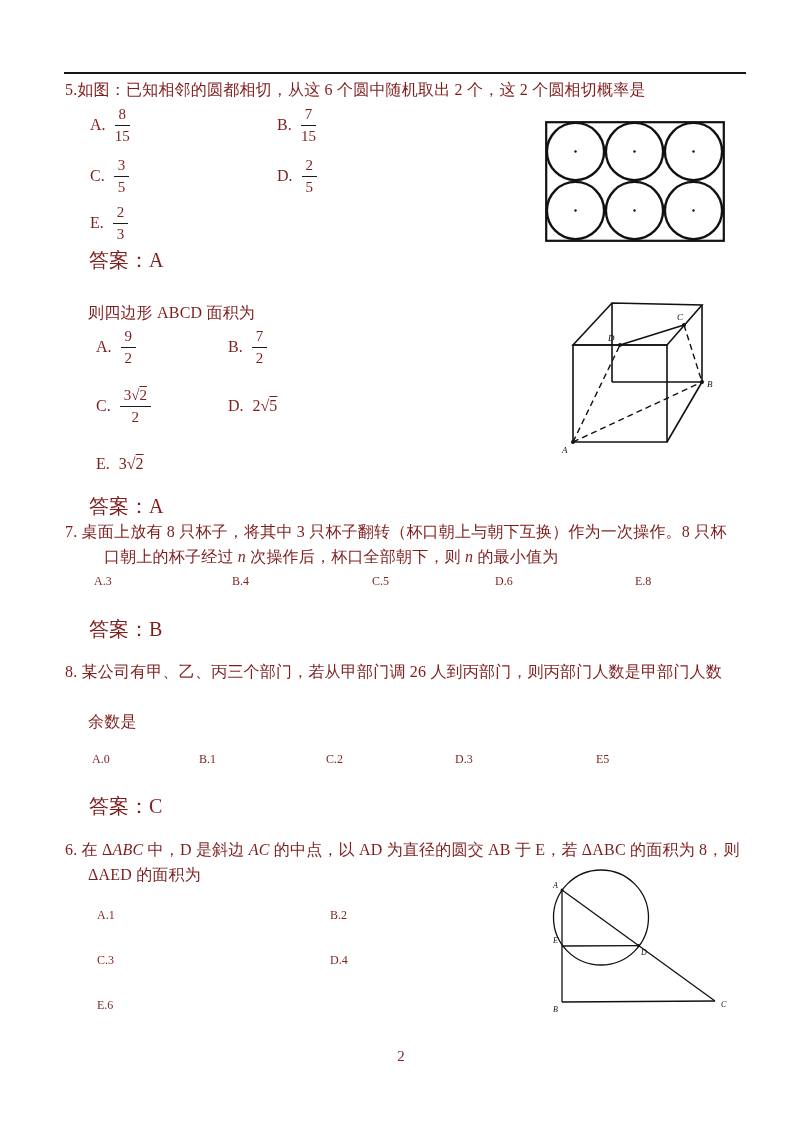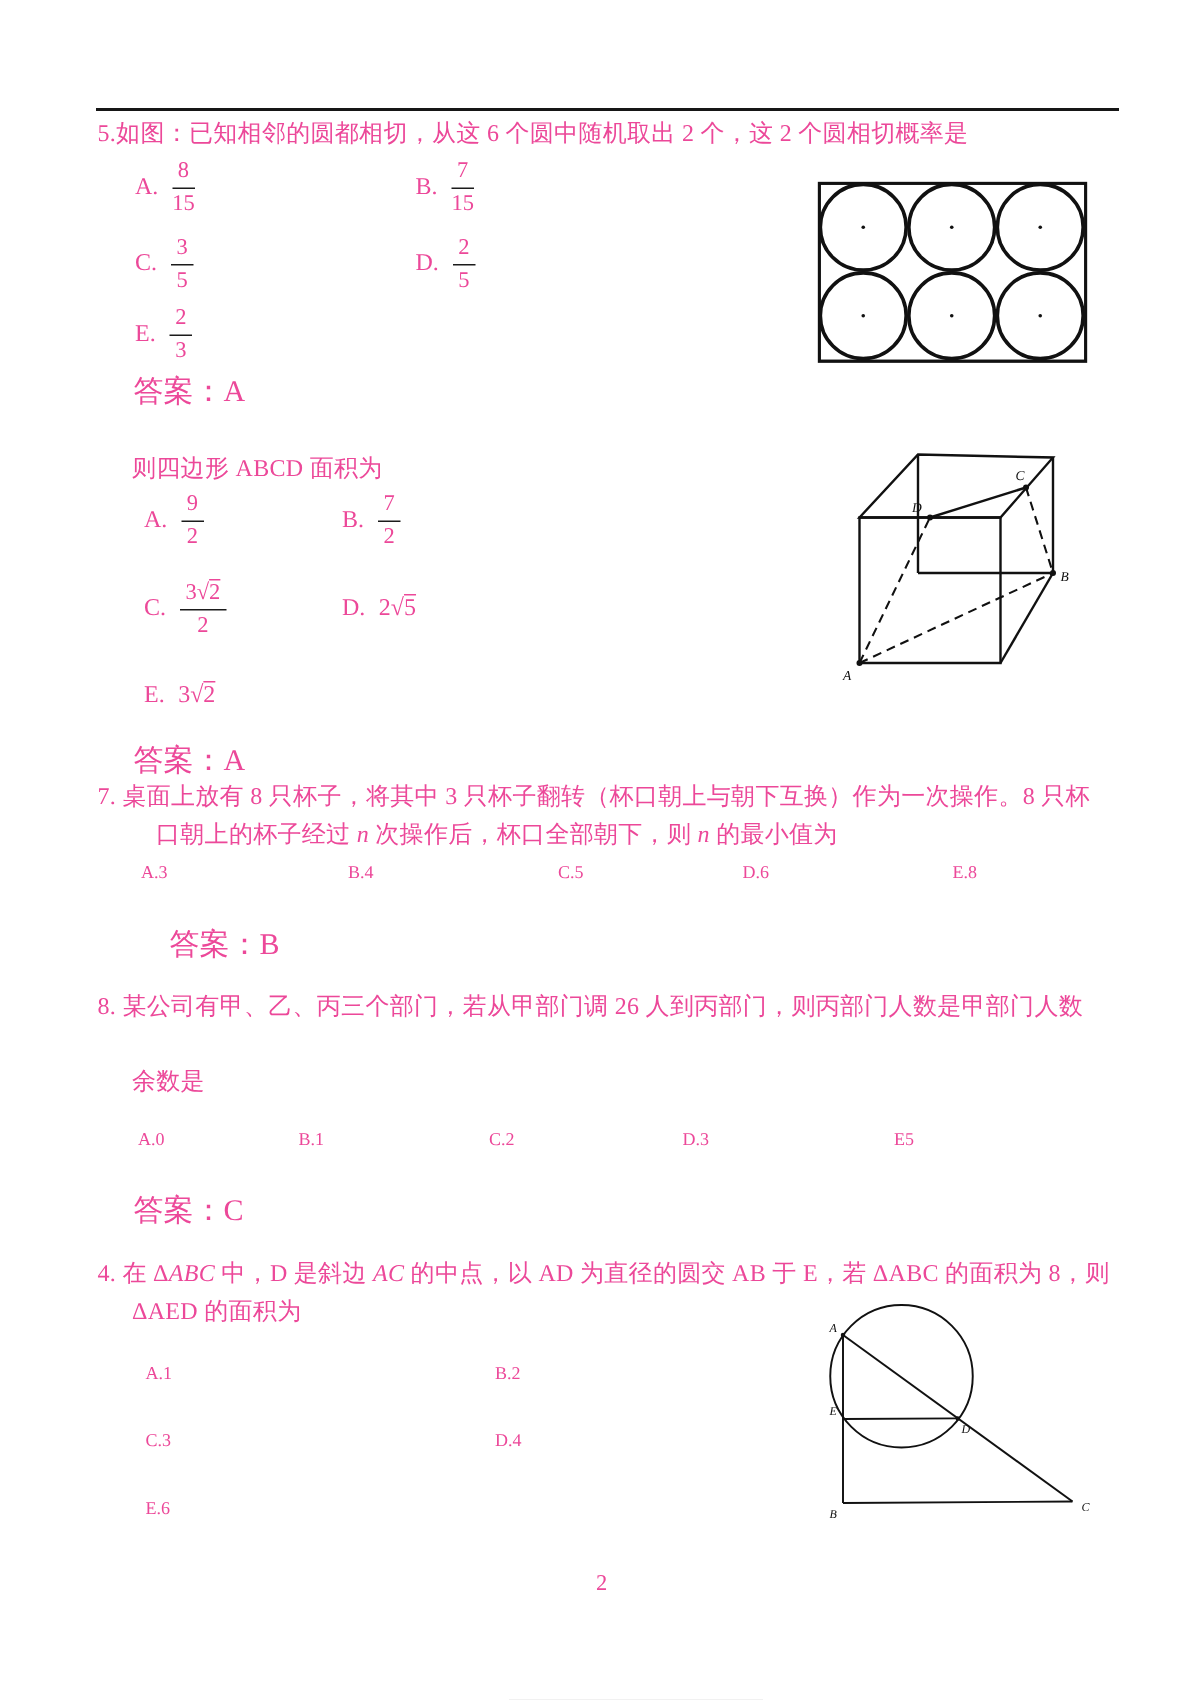--- a/index.html
+++ b/index.html
@@ -1,20 +1,20 @@
 <!DOCTYPE html>
 <html><head>
 <meta charset="utf-8">
 <style>
   html,body { margin:0; padding:0; background:#e8e8e8; }
   .page {
     position:relative; width:802px; height:1133px; margin:0 auto;
     background:#ffffff; overflow:hidden;
     font-family:"Liberation Serif","DejaVu Serif",serif;
-    color:#ec4899;
+    color:#7f1d1d;
   }
   .abs { position:absolute; white-space:nowrap; }
   .tline { font-size:16px; line-height:21px; letter-spacing:0.2px; }
   .it { font-style:italic; }
   .rule { position:absolute; background:#161616; }
   .opt { position:absolute; display:flex; align-items:center; gap:9px; font-size:16px; }
   .frac { display:inline-block; text-align:center; vertical-align:middle; font-size:15px; line-height:18px; }
   .frac .num { display:block; padding:0 4px 2px; border-bottom:1.5px solid #1b1b1b; }
   .frac .den { display:block; padding-top:1px; }
   .sqrt { white-space:nowrap; }
@@ -161,39 +161,39 @@
   <div class="abs tline" style="left:104px; top:546px;">
     <span>口朝上的杯子经过 </span><span class="it">n</span><span> 次操作后，杯口全部朝下，则 </span><span class="it">n</span><span> 的最小值为</span>
   </div>
 
   <div class="optrow-simple" style="left:94px;  top:574px;">A.3</div>
   <div class="optrow-simple" style="left:232px; top:574px;">B.4</div>
   <div class="optrow-simple" style="left:372px; top:574px;">C.5</div>
   <div class="optrow-simple" style="left:495px; top:574px;">D.6</div>
   <div class="optrow-simple" style="left:635px; top:574px;">E.8</div>
 
-  <div class="answer" style="left:89px; top:616px;margin-left:24px;">
+  <div class="answer" style="left:89px; top:616px;">
     <span>答案：</span><span>B</span>
   </div>
 
   <div class="abs tline" style="left:65px; top:661px;">8. 某公司有甲、乙、丙三个部门，若从甲部门调 26 人到丙部门，则丙部门人数是甲部门人数</div>
   <div class="abs tline" style="left:88px; top:711px;">余数是</div>
 
   <div class="optrow-simple" style="left:92px;  top:752px;">A.0</div>
   <div class="optrow-simple" style="left:199px; top:752px;">B.1</div>
   <div class="optrow-simple" style="left:326px; top:752px;">C.2</div>
   <div class="optrow-simple" style="left:455px; top:752px;">D.3</div>
   <div class="optrow-simple" style="left:596px; top:752px;">E5</div>
 
   <div class="answer" style="left:89px; top:793px;">
     <span>答案：</span><span>C</span>
   </div>
 
   <div class="abs tline" style="left:65px; top:839px;">
-    <span>4. 在 </span><span>Δ</span><span class="it">ABC</span><span> 中，D 是斜边 </span><span class="it">AC</span><span> 的中点，以 AD 为直径的圆交 AB 于 E，若 ΔABC 的面积为 8，则</span>
+    <span>6. 在 </span><span>Δ</span><span class="it">ABC</span><span> 中，D 是斜边 </span><span class="it">AC</span><span> 的中点，以 AD 为直径的圆交 AB 于 E，若 ΔABC 的面积为 8，则</span>
   </div>
   <div class="abs tline" style="left:88px; top:864px;">ΔAED 的面积为</div>
 
   <div class="optrow-simple" style="left:97px;  top:908px;">A.1</div>
   <div class="optrow-simple" style="left:330px; top:908px;text-align:center;">B.2</div>
   <div class="optrow-simple" style="left:97px;  top:953px;">C.3</div>
   <div class="optrow-simple" style="left:330px; top:953px;">D.4</div>
   <div class="optrow-simple" style="left:97px;  top:998px;">E.6</div>
 
   <svg style="left:540px; top:858px;" width="200" height="160" viewBox="0 0 200 160">

